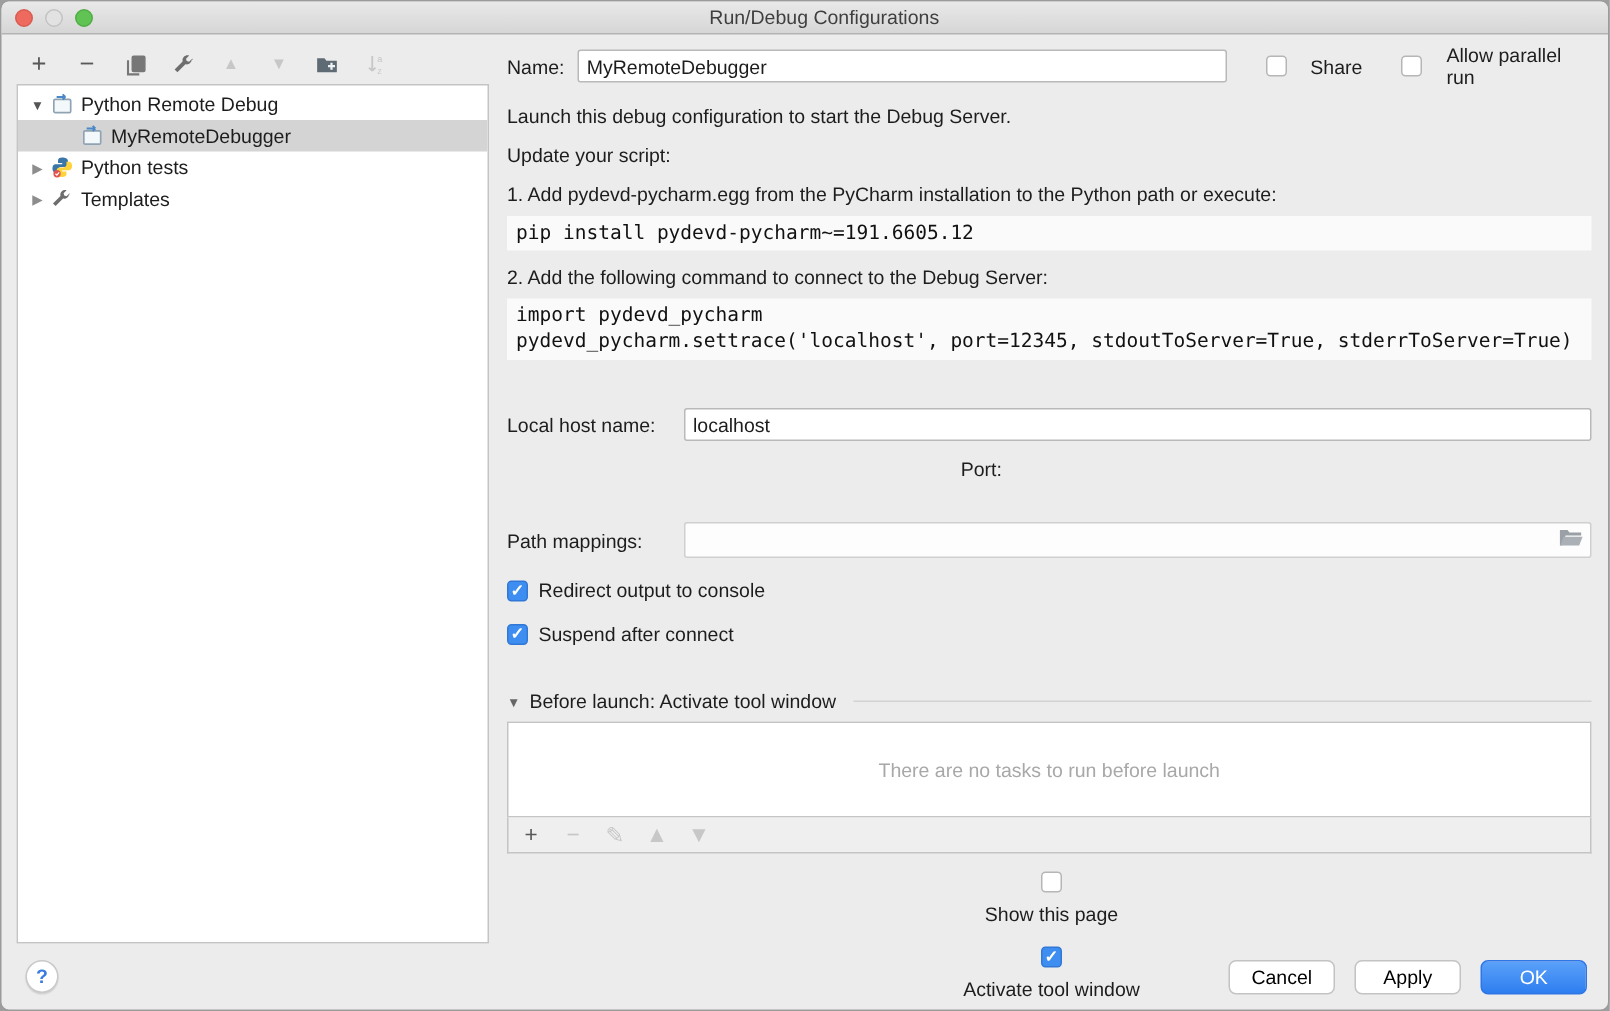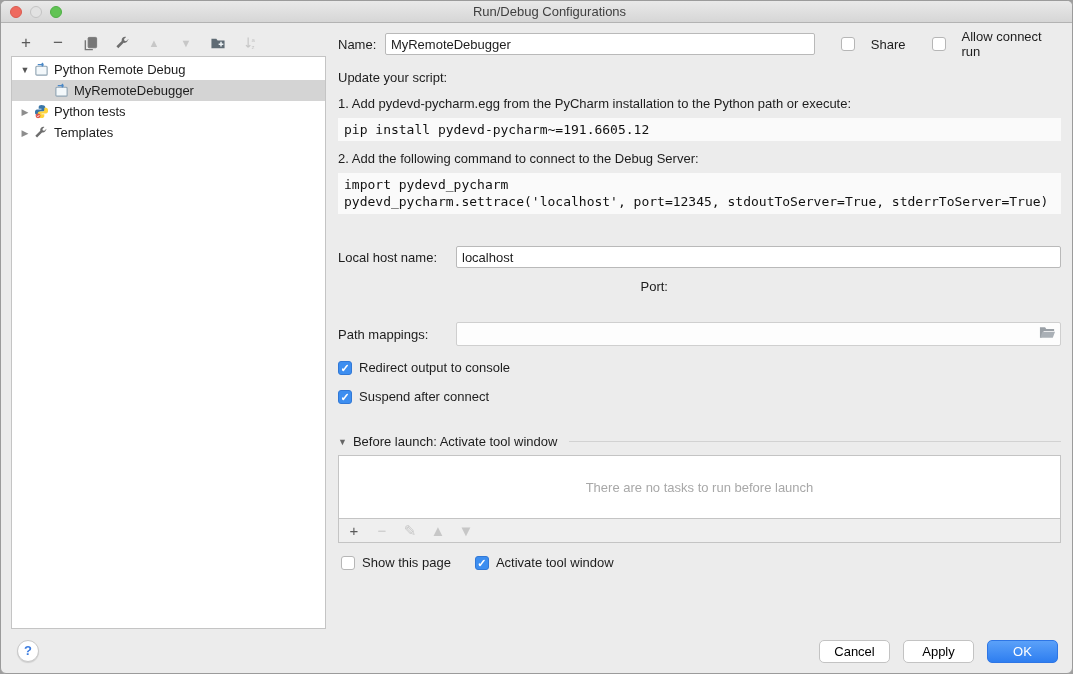--- a/index.html
+++ b/index.html
@@ -85,21 +85,21 @@
   .before-hdr .rule { flex:1; height:1px; background:#d2d2d2; margin-left:6px; }
   .task-box {
     margin-top:6px; height:64px; background:#fff; border:1px solid #c4c4c4;
     display:flex; align-items:center; justify-content:center; color:#a8a8a8;
   }
   .task-toolbar {
     height:24px; border:1px solid #c4c4c4; border-top:none; background:#efefef;
     display:flex; align-items:center; gap:14px; padding-left:8px;
   }
   .task-toolbar .tbtn { width:14px; height:20px; font-size:15px; }
-  .page-opts { margin-top:12px; display:flex; align-items:center; gap:7px; padding-left:3px; }
+  .page-opts { margin-top:12px; display:flex; align-items:center; gap:7px; padding-left:3px;flex-direction:column; }
   .page-opts .gap { width:10px; }
 
   
   .footer-btns { position:absolute; right:14px; bottom:10px; display:flex; gap:13px; }
   .btn {
     min-width:71px; height:23px; border:1px solid #c3c3c3; border-radius:5px; background:#fff;
     font-family:"Liberation Sans", sans-serif; font-size:13px; color:#000000; padding:0 14px;
   }
   .btn.primary { background:linear-gradient(#5ba1f9,#2e7ef0); border-color:#2e76e5; color:#fff; }
 </style>
@@ -204,24 +204,25 @@
 
     <div class="row name-row">
       <span class="lbl">Name:</span>
       <input class="field" value="MyRemoteDebugger" style="">
       <div class="cbgroup">
         <span class="cb"></span>
         <span>Share</span>
       </div>
       <div class="cbgroup">
         <span class="cb"></span>
-        <span>Allow connect run</span>
+        <span>Allow parallel run</span>
       </div>
     </div>
 
+    <div class="iline">Launch this debug configuration to start the Debug Server.</div>
     <div class="iline">Update your script:</div>
     <div class="iline">1. Add pydevd-pycharm.egg from the PyCharm installation to the Python path or execute:</div>
     <div class="code">pip install pydevd-pycharm~=191.6605.12</div>
     <div class="iline">2. Add the following command to connect to the Debug Server:</div>
     <div class="code tall"><span>import pydevd_pycharm</span>
 <span>pydevd_pycharm.settrace('localhost', port=12345, stdoutToServer=True, stderrToServer=True)</span></div>
 
     <div class="row frow" style="margin-top:32px;">
       <span class="lbl">Local host name:</span>
       <input class="field" value="localhost" style="">

